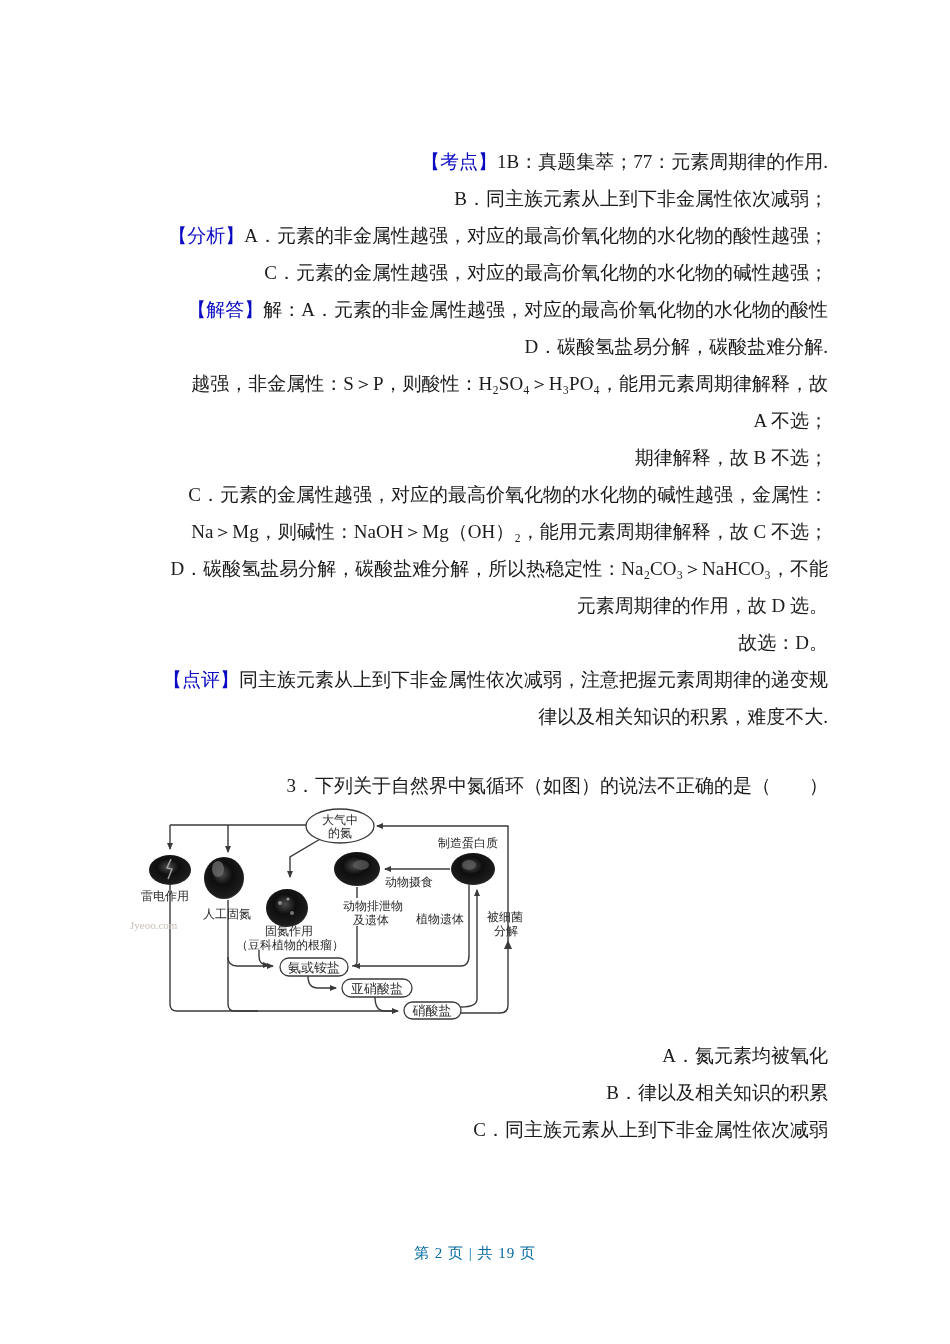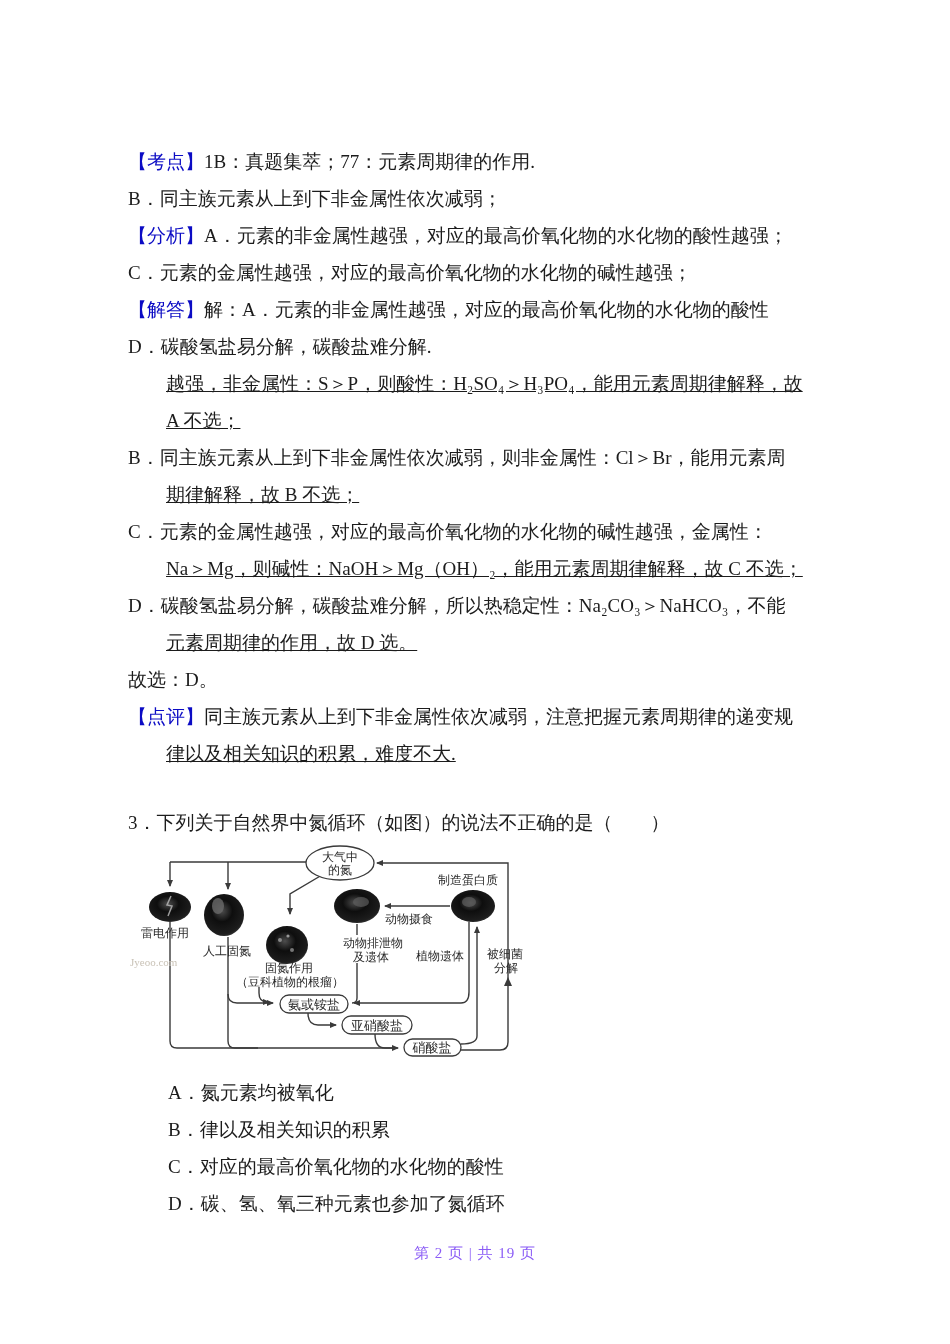--- a/index.html
+++ b/index.html
@@ -1,27 +1,27 @@
 <!DOCTYPE html>
 <html><head>
 <meta charset="utf-8">
 <style>
   html,body{margin:0;padding:0;background:#ffffff;}
   .page{position:relative;width:950px;height:1344px;background:#ffffff;overflow:hidden;
         font-family:"Liberation Serif","DejaVu Serif",serif;color:#1c1c1c;}
   .flow{position:absolute;left:128px;top:143px;width:700px;font-size:19px;}
-  .ln{height:37px;line-height:37px;white-space:nowrap;}
-  .ind{padding-left:38px;text-decoration:underline;}
+  .ln{height:37px;line-height:37px;white-space:nowrap;text-align:right;}
+  .ind{padding-left:38px;}
   .opt{padding-left:40px;}
   .tag{color:#0b0bc4;}
   .spacer32{height:32px;}
   .diagram-wrap{position:relative;height:233px;}
   .diagram-wrap svg{position:absolute;left:0;top:1px;}
   .footer{position:absolute;left:0;top:1244px;width:950px;text-align:center;
-          font-size:15px;color:#8b5cf6;letter-spacing:1px;}
+          font-size:15px;color:#0369a1;letter-spacing:1px;}
   svg text{font-family:"Liberation Serif","DejaVu Serif",serif;fill:#2a2a2a;}
   .dlabel{font-size:12px;}
   .dbox{font-size:13px;}
   .wmark{font-size:11px;fill:#c9c2b6;}
 </style>
 </head>
 <body>
 
 <div class="page">
   <div class="flow">
@@ -29,21 +29,20 @@
     <div class="ln"><span class="tag">【考点】</span><span>1B：真题集萃；77：元素周期律的作用.</span></div>
 
     <div class="ln">B．同主族元素从上到下非金属性依次减弱；</div>
     <div class="ln"><span class="tag">【分析】</span><span>A．元素的非金属性越强，对应的最高价氧化物的水化物的酸性越强；</span></div>
     <div class="ln">C．元素的金属性越强，对应的最高价氧化物的水化物的碱性越强；</div>
     <div class="ln"><span class="tag">【解答】</span><span>解：A．元素的非金属性越强，对应的最高价氧化物的水化物的酸性</span></div>
 
     <div class="ln">D．碳酸氢盐易分解，碳酸盐难分解.</div>
     <div class="ln ind">越强，非金属性：S＞P，则酸性：H₂SO₄＞H₃PO₄，能用元素周期律解释，故</div>
     <div class="ln ind">A 不选；</div>
-    <div class="ln">B．同主族元素从上到下非金属性依次减弱，则非金属性：Cl＞Br，能用元素周</div>
     <div class="ln ind">期律解释，故 B 不选；</div>
     <div class="ln">C．元素的金属性越强，对应的最高价氧化物的水化物的碱性越强，金属性：</div>
     <div class="ln ind">Na＞Mg，则碱性：NaOH＞Mg（OH）₂，能用元素周期律解释，故 C 不选；</div>
     <div class="ln">D．碳酸氢盐易分解，碳酸盐难分解，所以热稳定性：Na₂CO₃＞NaHCO₃，不能</div>
     <div class="ln ind">元素周期律的作用，故 D 选。</div>
     <div class="ln">故选：D。</div>
 
     <div class="ln"><span class="tag">【点评】</span><span>同主族元素从上到下非金属性依次减弱，注意把握元素周期律的递变规</span></div>
     <div class="ln ind">律以及相关知识的积累，难度不大.</div>
 
@@ -129,18 +128,17 @@
         <text class="dbox" x="186" y="167" text-anchor="middle">氨或铵盐</text>
         <rect x="214" y="174" width="70" height="18" rx="9" fill="#ffffff" stroke="#3a3a3a" stroke-width="1.3"></rect>
         <text class="dbox" x="249" y="188" text-anchor="middle">亚硝酸盐</text>
         <rect x="276" y="197" width="57" height="17" rx="8.5" fill="#ffffff" stroke="#3a3a3a" stroke-width="1.3"></rect>
         <text class="dbox" x="304" y="210" text-anchor="middle">硝酸盐</text>
       </svg>
     </div>
 
     <div class="ln opt">A．氮元素均被氧化</div>
     <div class="ln opt">B．律以及相关知识的积累</div>
-    <div class="ln opt">C．对应的最高价氧化物的水化物的酸性</div>
-    <div class="ln opt">D．碳、氢、氧三种元素也参加了氮循环</div>
+    <div class="ln opt">C．同主族元素从上到下非金属性依次减弱</div>
   </div>
 
   <div class="footer">第 2 页 | 共 19 页</div>
 </div>
 
 </body></html>

